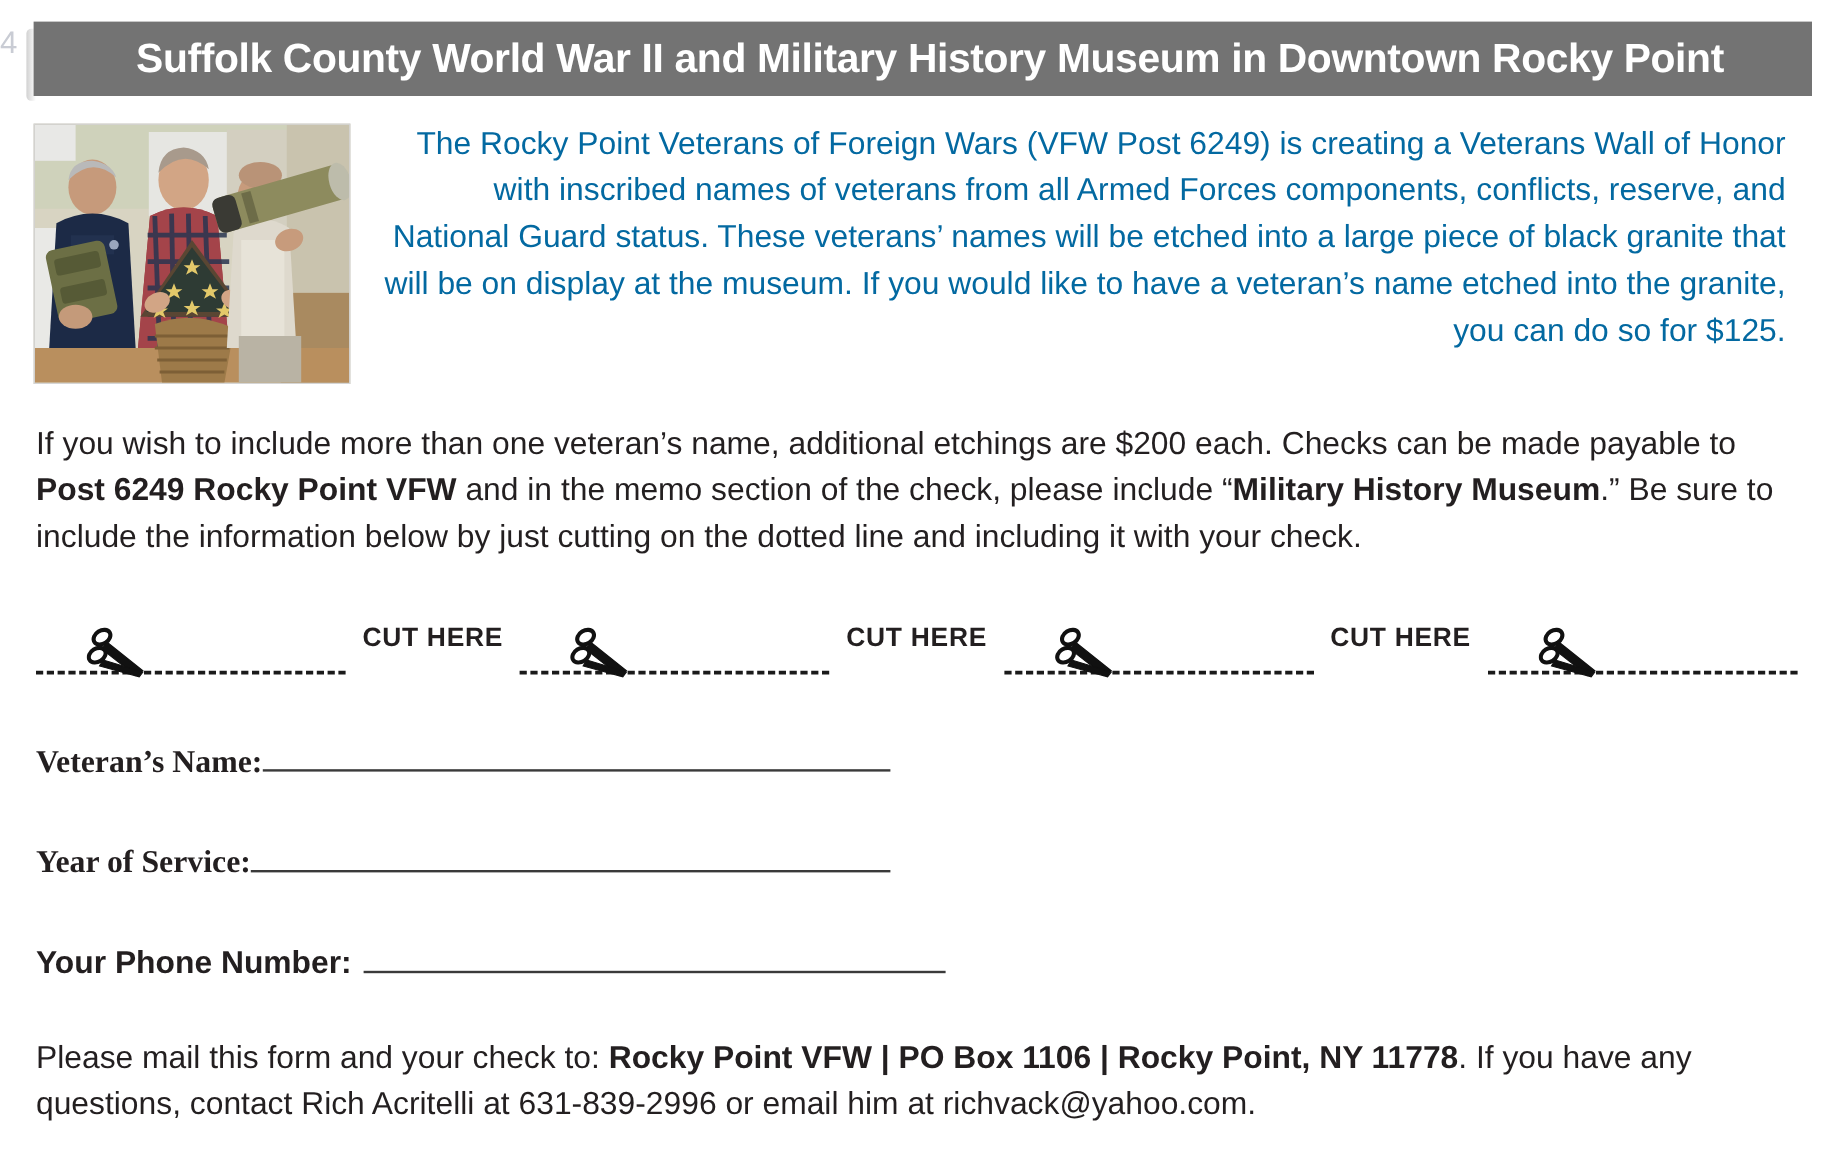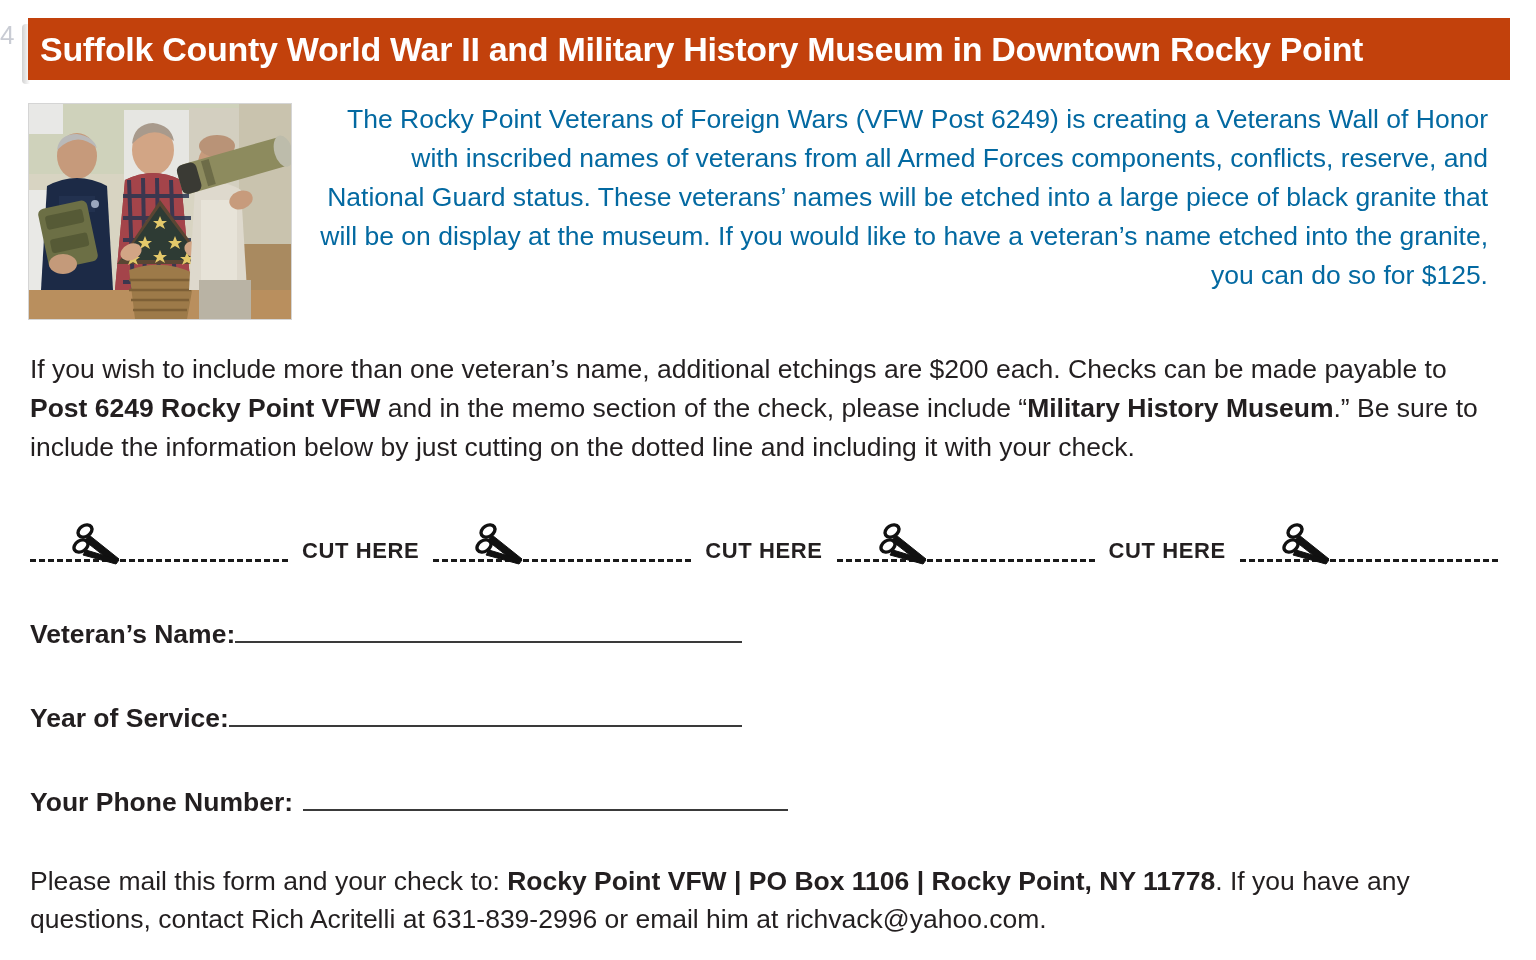--- a/index.html
+++ b/index.html
@@ -30,25 +30,26 @@
     user-select: none;
   }
 
   
   .title-banner {
     position: absolute;
     left: 28px;
     top: 18px;
     width: 1482px;
     height: 62px;
-    background: #c2410c;
+    background: #737373;
     display: flex;
     align-items: center;
     box-sizing: border-box;
     padding-left: 12px;
+    justify-content: center;
   }
   .title-banner-shadowleft {
     position: absolute;
     left: 22px;
     top: 24px;
     width: 8px;
     height: 60px;
     background: linear-gradient(to right, rgba(0,0,0,0.18), rgba(0,0,0,0.0));
     border-radius: 4px 0 0 4px;
   }
@@ -104,21 +105,21 @@
   .para2 b, .intro-text b { font-weight: bold; }
 
   
   .cut-row {
     position: absolute;
     left: 30px;
     top: 518px;
     width: 1470px;
     height: 52px;
     display: flex;
-    align-items: flex-end;
+    align-items: flex-start;
   }
   .cut-seg {
     position: relative;
     height: 52px;
     flex: 0 0 auto;
     display: flex;
     align-items: flex-end;
   }
   .dash-line {
     height: 0;
@@ -163,21 +164,21 @@
     font-weight: bold;
     white-space: nowrap;
     color: #231f20;
     font-size: 26.5px;
   }
   .field-rule {
     border-bottom: 2.5px solid #3a3a3a;
     height: 26px;
     flex: 1 1 auto;
   }
-  .field-left  { width: 712px; }
+  .field-left  { width: 712px; font-family: Liberation Serif, serif; }
   .field-right { width: 758px; }
 
   
   .footer {
     position: absolute;
     left: 30px;
     top: 862px;
     width: 1462px;
     font-size: 26.5px;
     line-height: 38px;

